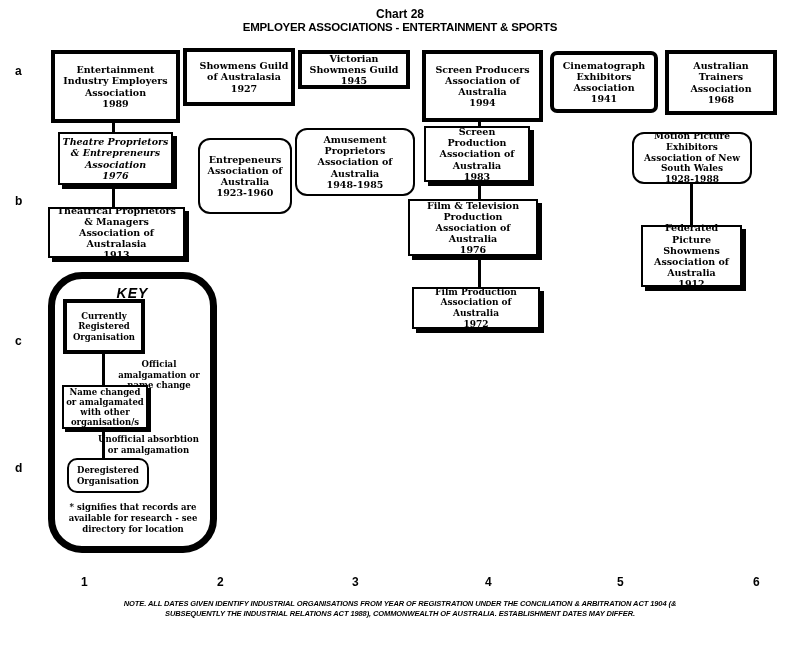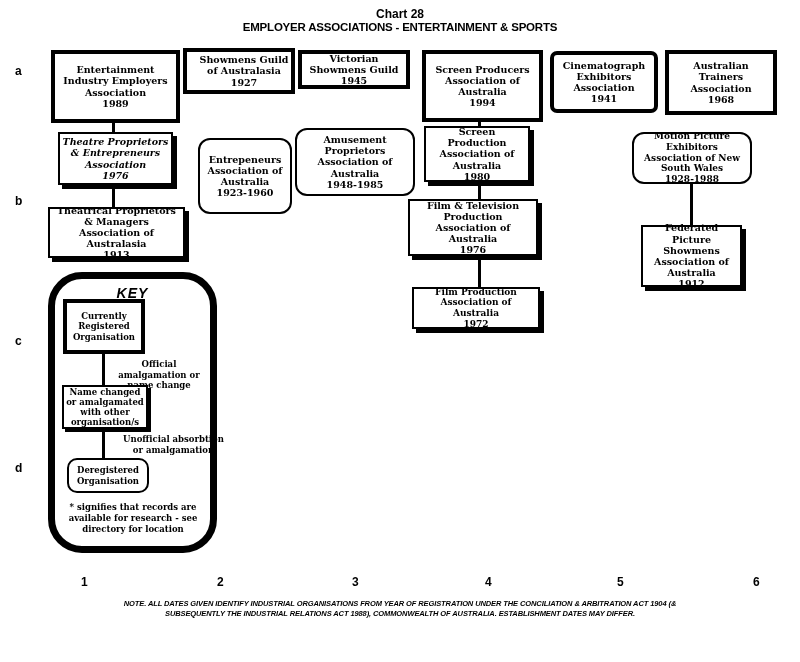--- a/index.html
+++ b/index.html
@@ -49,21 +49,21 @@
   <div class="vline" style="left:112px;top:188px;height:20px;"></div>
   <div class="vline" style="left:478px;top:119px;height:9px;"></div>
   <div class="vline" style="left:478px;top:180px;height:21px;"></div>
   <div class="vline" style="left:478px;top:254px;height:35px;"></div>
   <div class="vline" style="left:690px;top:182px;height:45px;"></div>
 
   <div class="node registered" style="left:51px;top:50px;width:129px;height:73px;">
     <span>Entertainment Industry Employers Association</span>
     <span>1989</span>
   </div>
-  <div class="node registered" style="left:183px;top:48px;width:112px;height:46px;padding-left:12px;">
+  <div class="node registered" style="left:183px;top:48px;width:112px;height:58px;padding-left:12px;">
     <span>Showmens Guild of Australasia</span>
     <span>1927</span>
   </div>
   <div class="node registered" style="left:298px;top:50px;width:112px;height:39px;">
     <span>Victorian Showmens Guild</span>
     <span>1945</span>
   </div>
   <div class="node registered" style="left:422px;top:50px;width:121px;height:72px;">
     <span>Screen Producers Association of Australia</span>
     <span>1994</span>
@@ -80,21 +80,21 @@
   <div class="node amalg" style="left:58px;top:132px;width:115px;height:53px;font-style:italic;">
     <span>Theatre Proprietors &amp; Entrepreneurs Association</span>
     <span>1976</span>
   </div>
   <div class="node amalg" style="left:48px;top:207px;width:137px;height:51px;">
     <span>Theatrical Proprietors &amp; Managers Association of Australasia</span>
     <span>1913</span>
   </div>
   <div class="node amalg" style="left:424px;top:126px;width:106px;height:56px;">
     <span>Screen Production Association of Australia</span>
-    <span>1980</span>
+    <span>1983</span>
   </div>
   <div class="node amalg" style="left:408px;top:199px;width:130px;height:57px;">
     <span>Film &amp; Television Production Association of Australia</span>
     <span>1976</span>
   </div>
   <div class="node amalg" style="left:412px;top:287px;width:128px;height:42px;font-size:9px;">
     <span>Film Production Association of Australia</span>
     <span>1972</span>
   </div>
   <div class="node amalg" style="left:641px;top:225px;width:101px;height:62px;">
@@ -123,21 +123,21 @@
     </div>
 
     <div class="vline" style="left:47px;top:75px;height:31px;"></div>
     <div class="keylabel" style="left:55px;top:80px;width:98px;">Official amalgamation or name change</div>
 
     <div class="node amalg keynode" style="left:7px;top:106px;width:86px;height:44px;box-shadow:3px 3px 0 #000;">
       <span>Name changed or amalgamated with other organisation/s</span>
     </div>
 
     <div class="vline" style="left:47px;top:150px;height:29px;"></div>
-    <div class="keylabel" style="left:67px;top:155px;width:103px;">Unofficial absorbtion or amalgamation</div>
+    <div class="keylabel" style="left:42px;top:155px;width:103px;">Unofficial absorbtion or amalgamation</div>
 
     <div class="node dereg keynode" style="left:12px;top:179px;width:82px;height:35px;border-radius:10px;">
       <span>Deregistered Organisation</span>
     </div>
 
     <div class="keyfoot" style="left:3px;top:223px;width:150px;">* signifies that records are available for research - see directory for location</div>
   </div>
 
   <div class="collab" style="left:81px;">1</div>
   <div class="collab" style="left:217px;">2</div>

